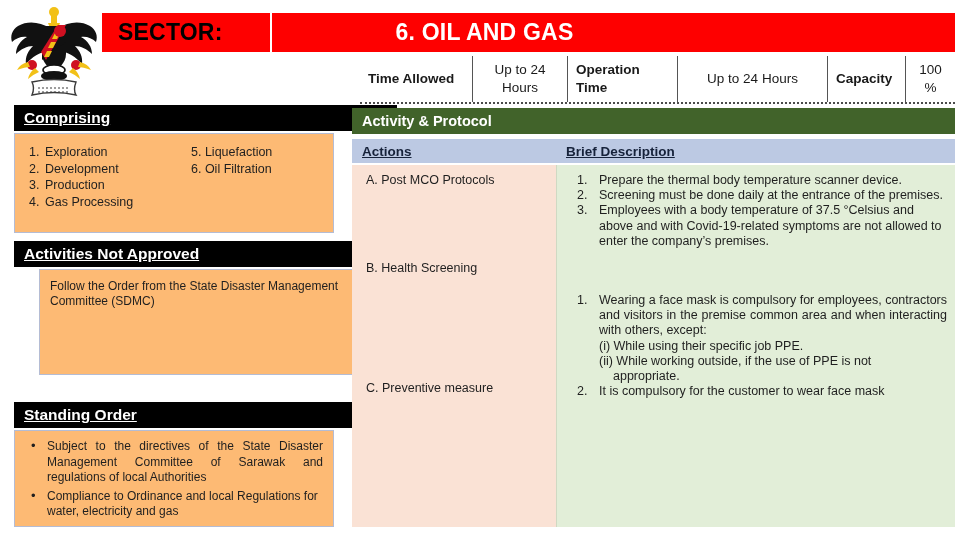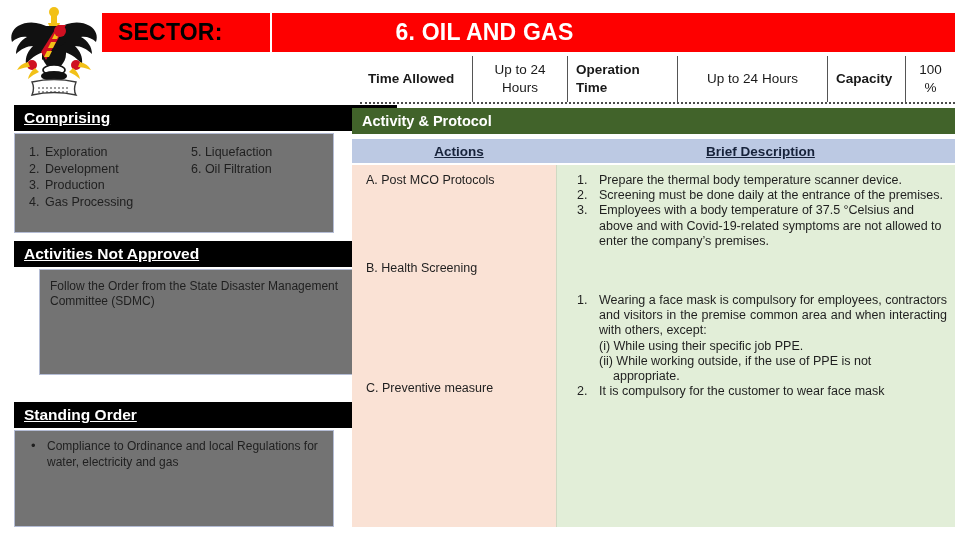--- a/index.html
+++ b/index.html
@@ -104,21 +104,21 @@
     align-items: center;
     padding-left: 10px;
     box-sizing: border-box;
   }
   .panel-title span { text-decoration: underline; }
 
   .panel-body {
     position: absolute;
     left: 14px;
     width: 320px;
-    background: #737373;
+    background: #fdba74;
     border: 1px solid #b4bcd4;
     box-sizing: border-box;
     font-size: 11.5px;
     color: #1f1f1f;
   }
 
   #comprising-title { top: 105px; height: 26px; }
   #comprising-body  { top: 133px; height: 100px; padding: 10px 8px 8px 8px; }
   #comprising-cols {
     display: flex;
@@ -189,21 +189,20 @@
     display: flex;
     align-items: center;
     box-sizing: border-box;
   }
   #table-head .th {
     font-size: 13.5px;
     font-weight: 700;
     color: #16223a;
     box-sizing: border-box;
     padding-left: 10px;
-    text-align: center;
   }
   #table-head .th span { text-decoration: underline; }
   .col-actions { width: 204px; }
   .col-desc    { flex: 1; }
 
   #table-body {
     position: absolute;
     left: 352px; top: 165px;
     width: 603px; height: 362px;
     display: flex;
@@ -333,20 +332,21 @@
 </div>
 <div class="panel-body" id="notapproved-body">
   <div id="notapproved-text">Follow the Order from the State Disaster Management Committee (SDMC)</div>
 </div>
 
 <div class="panel-title" id="standing-title">
   <span>Standing Order</span>
 </div>
 <div class="panel-body" id="standing-body">
   <ul id="standing-list">
+    <li class="justify">Subject to the directives of the State Disaster Management Committee of Sarawak and regulations of local Authorities</li>
     <li>Compliance to Ordinance and local Regulations for water, electricity and gas</li>
   </ul>
 </div>
 
 <div id="activity-header">
   <span>Activity &amp; Protocol</span>
 </div>
 
 <div id="table-head">
   <div class="th col-actions">

